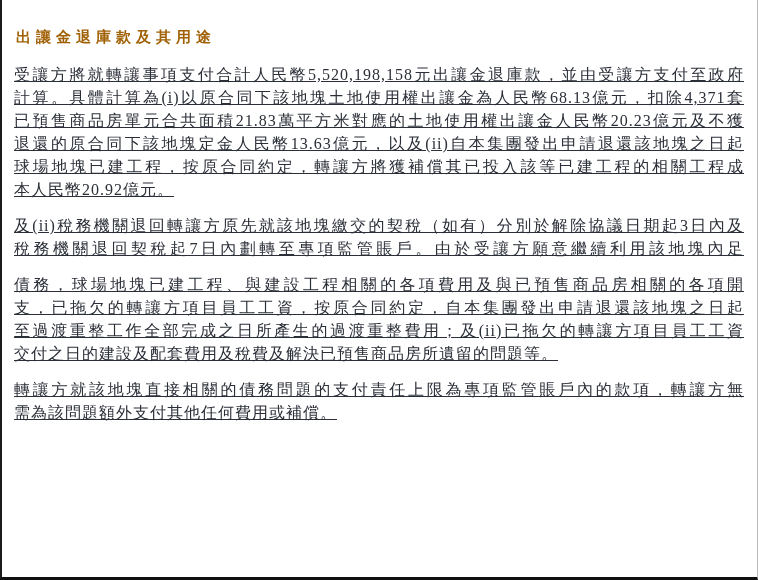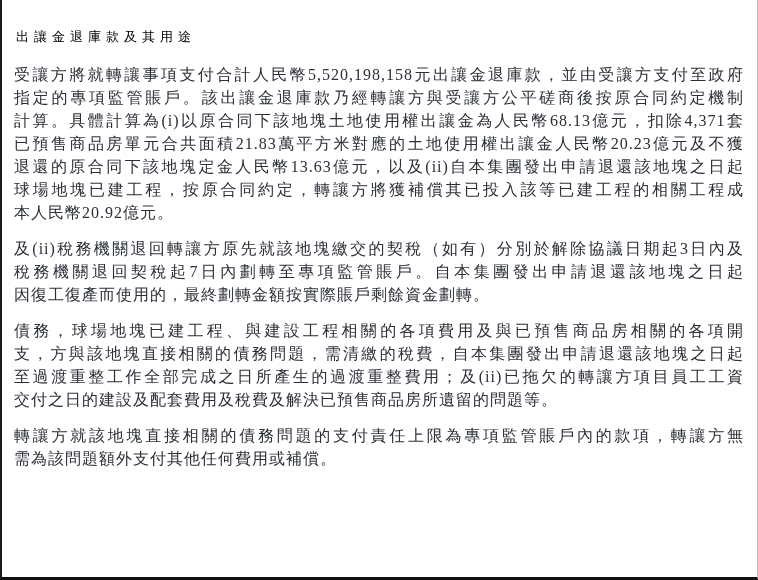--- a/index.html
+++ b/index.html
@@ -15,67 +15,66 @@
     background: #ffffff;
     border-left: 2px solid #1b1b1b;
     border-bottom: 3px solid #101010;
     border-right: 1px solid #bcbcbc;
     padding: 27px 13px 0 12px;
     overflow: hidden;
     font-family: "Liberation Serif", "DejaVu Serif", serif;
     color: #2b2f38;
   }
   .heading {
-    font-size: 13px;
+    font-size: 15px;
     line-height: 20px;
-    font-weight: normal;
+    font-weight: bold;
     letter-spacing: 5px;
-    color: #000000;
+    color: #a16207;
     margin: 0 0 16px 2px;
   }
   .para {
     margin: 0 0 13px 0;
   }
   .line {
     font-size: 16px;
     line-height: 23px;
     letter-spacing: 1px;
     text-align: justify;
     text-align-last: justify;
     text-justify: inter-character;
     white-space: nowrap;
+    text-decoration: underline;
   }
   .line.lastline {
     text-align: left;
     text-align-last: left;
   }
 </style>
 </head>
 <body>
 
 <div class="page">
   <div class="heading">出讓金退庫款及其用途</div>
   <div>
       <div class="para">
         <div class="line">受讓方將就轉讓事項支付合計人民幣5,520,198,158元出讓金退庫款，並由受讓方支付至政府</div>
-        <div class="line">指定的專項監管賬戶。該出讓金退庫款乃經轉讓方與受讓方公平磋商後按原合同約定機制</div>
         <div class="line">計算。具體計算為(i)以原合同下該地塊土地使用權出讓金為人民幣68.13億元，扣除4,371套</div>
         <div class="line">已預售商品房單元合共面積21.83萬平方米對應的土地使用權出讓金人民幣20.23億元及不獲</div>
         <div class="line">退還的原合同下該地塊定金人民幣13.63億元，以及(ii)自本集團發出申請退還該地塊之日起</div>
         <div class="line">球場地塊已建工程，按原合同約定，轉讓方將獲補償其已投入該等已建工程的相關工程成</div>
         <div class="line lastline">本人民幣20.92億元。</div>
       </div>
       <div class="para">
         <div class="line">及(ii)稅務機關退回轉讓方原先就該地塊繳交的契稅（如有）分別於解除協議日期起3日內及</div>
-        <div class="line">稅務機關退回契稅起7日內劃轉至專項監管賬戶。自本集團發出申請退還該地塊之日起</div>
-        <div class="line lastline">因復工復產而使用的，最終劃轉金額按實際賬戶剩餘資金劃轉。</div>
+        <div class="line">稅務機關退回契稅起7日內劃轉至專項監管賬戶。由於受讓方願意繼續利用該地塊內足</div>
       </div>
       <div class="para">
         <div class="line">債務，球場地塊已建工程、與建設工程相關的各項費用及與已預售商品房相關的各項開</div>
-        <div class="line">支，方與該地塊直接相關的債務問題，需清繳的稅費，自本集團發出申請退還該地塊之日起</div>
+        <div class="line">支，已拖欠的轉讓方項目員工工資，按原合同約定，自本集團發出申請退還該地塊之日起</div>
         <div class="line">至過渡重整工作全部完成之日所產生的過渡重整費用；及(ii)已拖欠的轉讓方項目員工工資</div>
         <div class="line lastline">交付之日的建設及配套費用及稅費及解決已預售商品房所遺留的問題等。</div>
       </div>
       <div class="para">
         <div class="line">轉讓方就該地塊直接相關的債務問題的支付責任上限為專項監管賬戶內的款項，轉讓方無</div>
         <div class="line lastline">需為該問題額外支付其他任何費用或補償。</div>
       </div>
     </div>
 </div>
 

